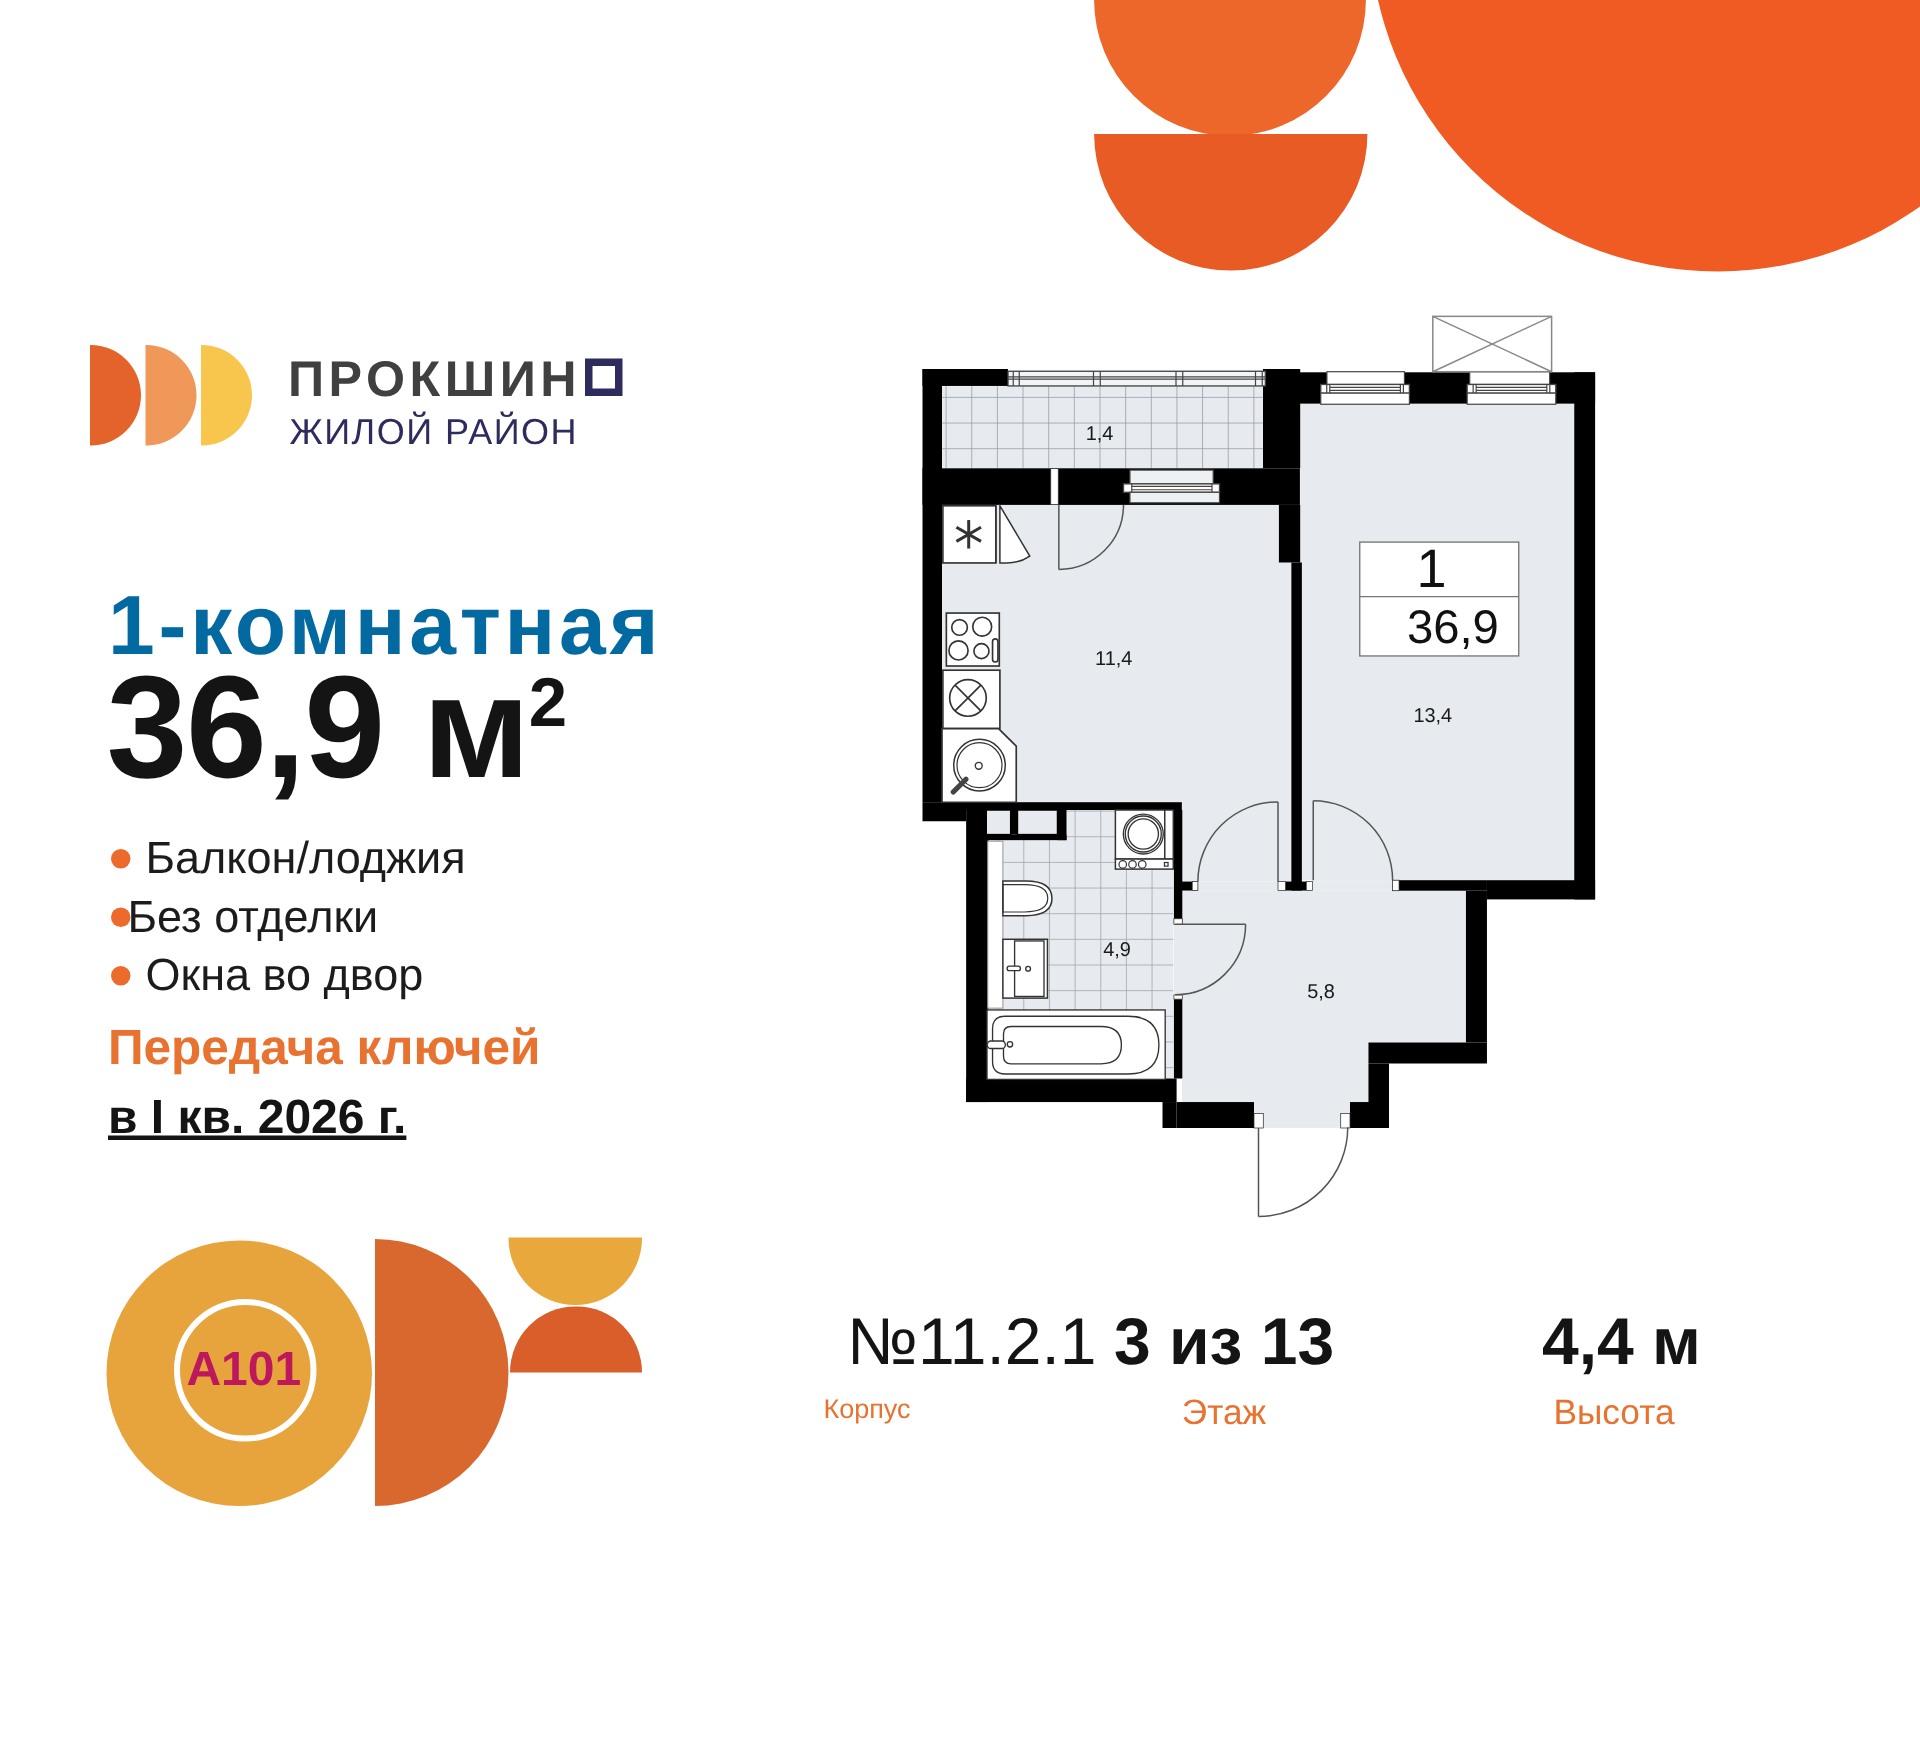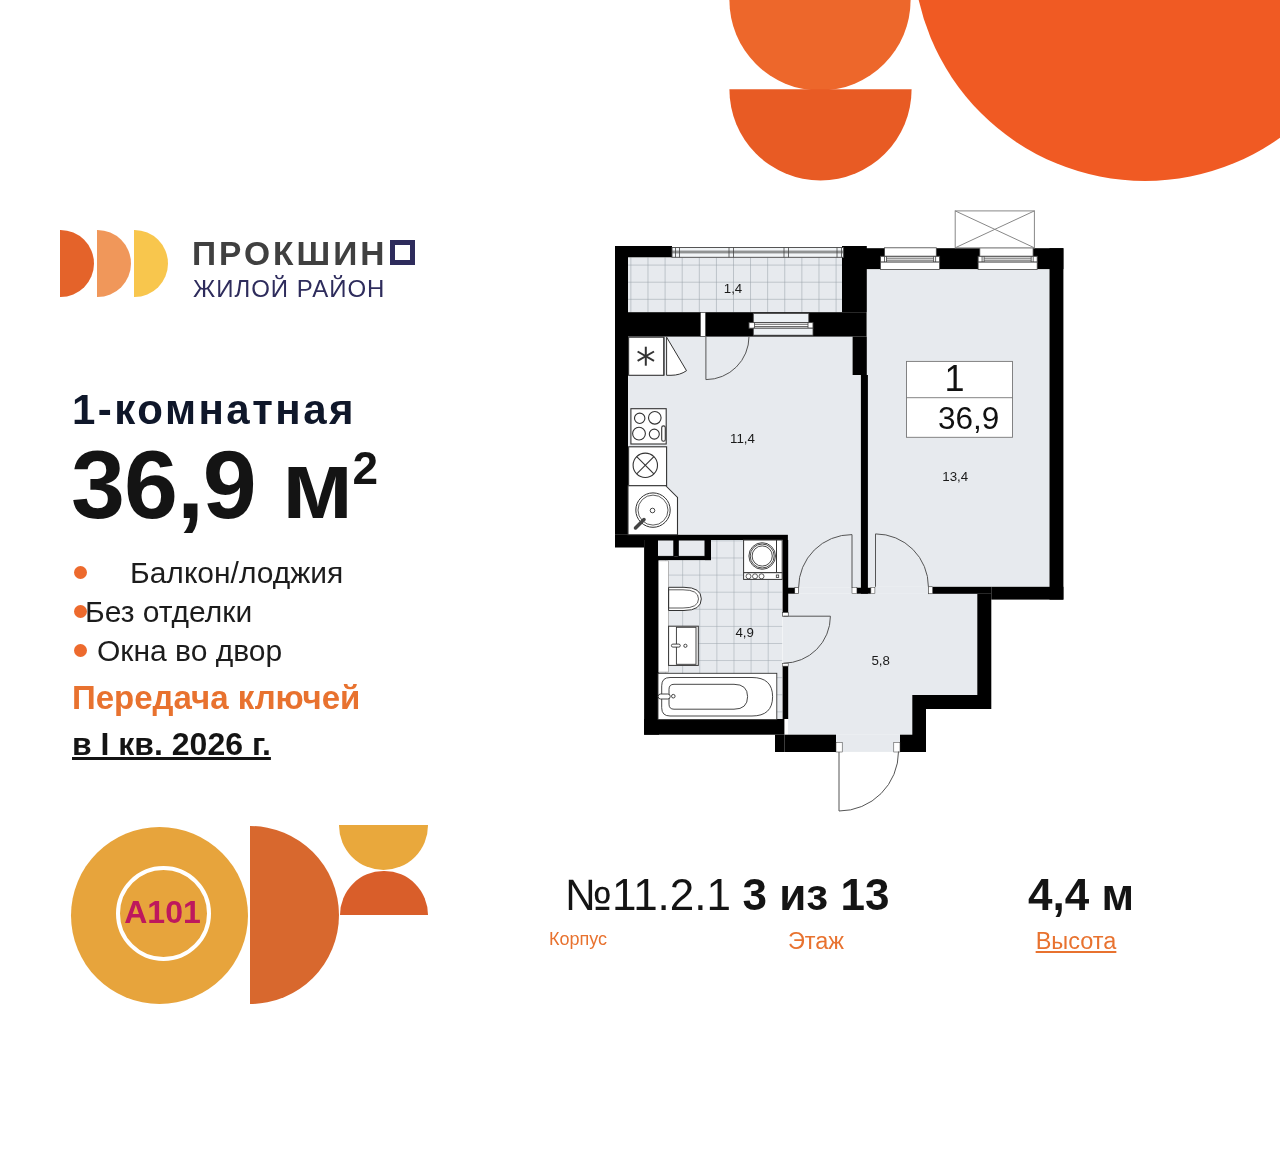--- a/index.html
+++ b/index.html
@@ -22,27 +22,27 @@
 <div class="abs" style="left:60px;top:230px;width:33.5px;height:67px;background:#E4632A;border-radius:0 100% 100% 0 / 0 50% 50% 0;"></div>
 
 <div class="abs" style="left:97px;top:230px;width:33.5px;height:67px;background:#F0975A;border-radius:0 100% 100% 0 / 0 50% 50% 0;"></div>
 
 <div class="abs" style="left:134px;top:230px;width:33.5px;height:67px;background:#F8C64D;border-radius:0 100% 100% 0 / 0 50% 50% 0;"></div>
 
 <div class="abs" style="left:192px;top:236.6px;font-size:33.5px;font-weight:bold;color:#404040;letter-spacing:3px;">ПРОКШИН<span style="display:inline-block;width:15px;height:15px;border:5.5px solid #2E2C5C;margin-left:3px;"></span></div>
 
 <div class="abs" style="left:193px;top:277.1px;font-size:24px;color:#2E2C5C;letter-spacing:1px;">ЖИЛОЙ РАЙОН</div>
 
-<div class="abs" style="left:72px;top:389.4px;font-size:42px;font-weight:bold;color:#0f172a;letter-spacing:2.5px;">1-комнатная</div>
+<div class="abs" style="left:72px;top:389.4px;font-size:56px;font-weight:bold;color:#0369a1;letter-spacing:2.5px;">1-комнатная</div>
 
 <div class="abs" style="left:71px;top:435.5px;font-size:97px;font-weight:bold;color:#141414;letter-spacing:-1px;">36,9 м<span style="font-size:46px;vertical-align:34px;letter-spacing:0;">2</span></div>
 
 <div class="abs" style="left:74px;top:566.1px;width:13px;height:13px;border-radius:50%;background:#ED6A2D;"></div>
 
-<div class="abs" style="left:97px;top:558.1px;font-size:30px;color:#1c1c1c;margin-left:33px;">Балкон/лоджия</div>
+<div class="abs" style="left:97px;top:558.1px;font-size:30px;color:#1c1c1c;">Балкон/лоджия</div>
 
 <div class="abs" style="left:74px;top:604.6px;width:13px;height:13px;border-radius:50%;background:#ED6A2D;"></div>
 
 <div class="abs" style="left:85px;top:596.6px;font-size:30px;color:#1c1c1c;">Без отделки</div>
 
 <div class="abs" style="left:74px;top:644.1px;width:13px;height:13px;border-radius:50%;background:#ED6A2D;"></div>
 
 <div class="abs" style="left:97px;top:636.1px;font-size:30px;color:#1c1c1c;">Окна во двор</div>
 
 <div class="abs" style="left:72px;top:681.4px;font-size:33px;font-weight:bold;color:#E8722F;">Передача ключей</div>
@@ -61,21 +61,21 @@
 
 <div class="abs" style="left:340px;top:870.5px;width:88px;height:44.5px;background:#D95E2A;border-radius:50% 50% 0 0 / 100% 100% 0 0;"></div>
 
 <div class="abs" style="left:431px;top:872.6px;width:300px;text-align:right;font-size:44px;font-weight:normal;color:#141414;">№11.2.1</div>
 <div class="abs" style="left:428px;top:930.3px;width:300px;text-align:center;font-size:18px;color:#E8722F;">Корпус</div>
 
 <div class="abs" style="left:666px;top:872.6px;width:300px;text-align:center;font-size:44px;font-weight:bold;color:#141414;">3 из 13</div>
 <div class="abs" style="left:666px;top:930.3px;width:300px;text-align:center;font-size:23.5px;color:#E8722F;">Этаж</div>
 
 <div class="abs" style="left:931px;top:872.6px;width:300px;text-align:center;font-size:44px;font-weight:bold;color:#141414;">4,4 м</div>
-<div class="abs" style="left:926px;top:930.3px;width:300px;text-align:center;font-size:23.5px;color:#E8722F;text-decoration:underline;">Высота</div>
+<div class="abs" style="left:926px;top:930.3px;width:300px;text-align:center;font-size:23.5px;color:#E8722F;">Высота</div>
 
 <svg class="abs" style="left:600px;top:200px;" width="480" height="630" viewBox="600 200 480 630">
   <defs>
     <pattern id="balgrid" width="17.1" height="17.1" patternUnits="userSpaceOnUse" x="630.4" y="264.6">
       <path d="M17.1,0 L0,0 0,17.1" fill="none" stroke="#929BA3" stroke-width="1"></path>
     </pattern>
     <pattern id="tiles" width="17.1" height="17.1" patternUnits="userSpaceOnUse" x="648" y="540.4">
       <path d="M17.1,0 L0,0 0,17.1" fill="none" stroke="#9AA3AB" stroke-width="1"></path>
     </pattern>
   </defs>

